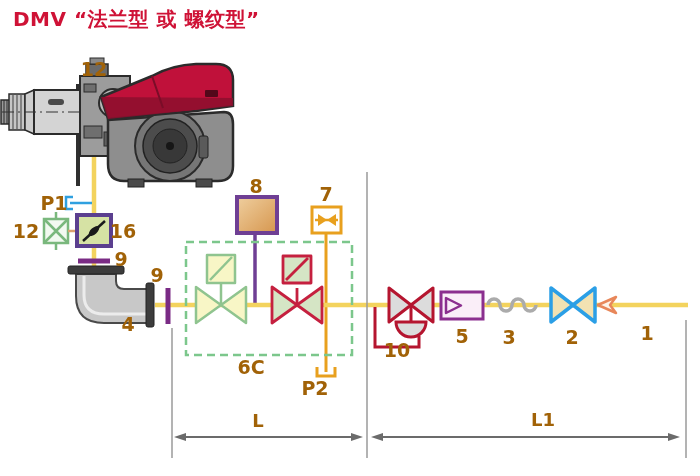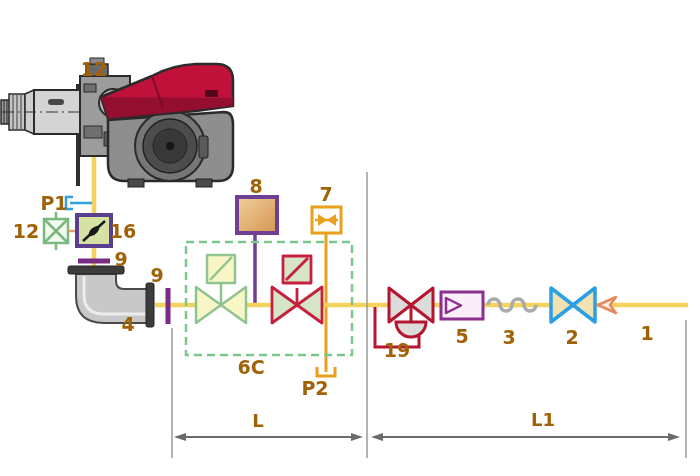--- a/index.html
+++ b/index.html
@@ -166,32 +166,33 @@
       <circle cx="170" cy="146" r="17" fill="#383838" stroke="#222" stroke-width="1"></circle>
       <circle cx="170" cy="146" r="4" fill="#161616"></circle>
       <rect x="199" y="136" width="9" height="22" rx="2" fill="#5a5a5a" stroke="#222" stroke-width="1"></rect>
       <path d="M101,97 L152,76 Q172,65 196,64 L216,64 Q233,64 233,80 L233,106 L196,111 L108,119 Z" fill="#c0113a" stroke="#2b2b2b" stroke-width="2.5"></path>
       <path d="M101,97 L108,119 L233,106 L233,98 Z" fill="#8c0f2e" opacity="0.85"></path>
       <path d="M152,76 L163,108" stroke="#7a0d28" stroke-width="2" fill="none"></path>
       <rect x="205" y="90" width="13" height="7" rx="1" fill="#52081a"></rect>
     </g>
   </svg>
 
+  <div class="title">DMV “法兰型 或 螺纹型”</div>
 
   <div class="num" style="left:94px;top:69px">12</div>
   <div class="num" style="left:54px;top:203px">P1</div>
   <div class="num" style="left:26px;top:231px">12</div>
   <div class="num" style="left:123px;top:231px">16</div>
   <div class="num" style="left:121px;top:259px">9</div>
   <div class="num" style="left:128px;top:324px">4</div>
   <div class="num" style="left:157px;top:275px">9</div>
   <div class="num" style="left:256px;top:186px">8</div>
   <div class="num" style="left:326px;top:194px">7</div>
   <div class="num" style="left:251px;top:367px">6C</div>
   <div class="num" style="left:315px;top:388px">P2</div>
-  <div class="num" style="left:397px;top:350px">19</div>
+  <div class="num" style="left:397px;top:350px">10</div>
   <div class="num" style="left:462px;top:336px">5</div>
   <div class="num" style="left:509px;top:337px">3</div>
   <div class="num" style="left:572px;top:337px">2</div>
   <div class="num" style="left:647px;top:333px">1</div>
   <div class="num dim" style="left:258px;top:421px">L</div>
   <div class="num dim" style="left:543px;top:420px">L1</div>
 </div>
 
 </body></html>

